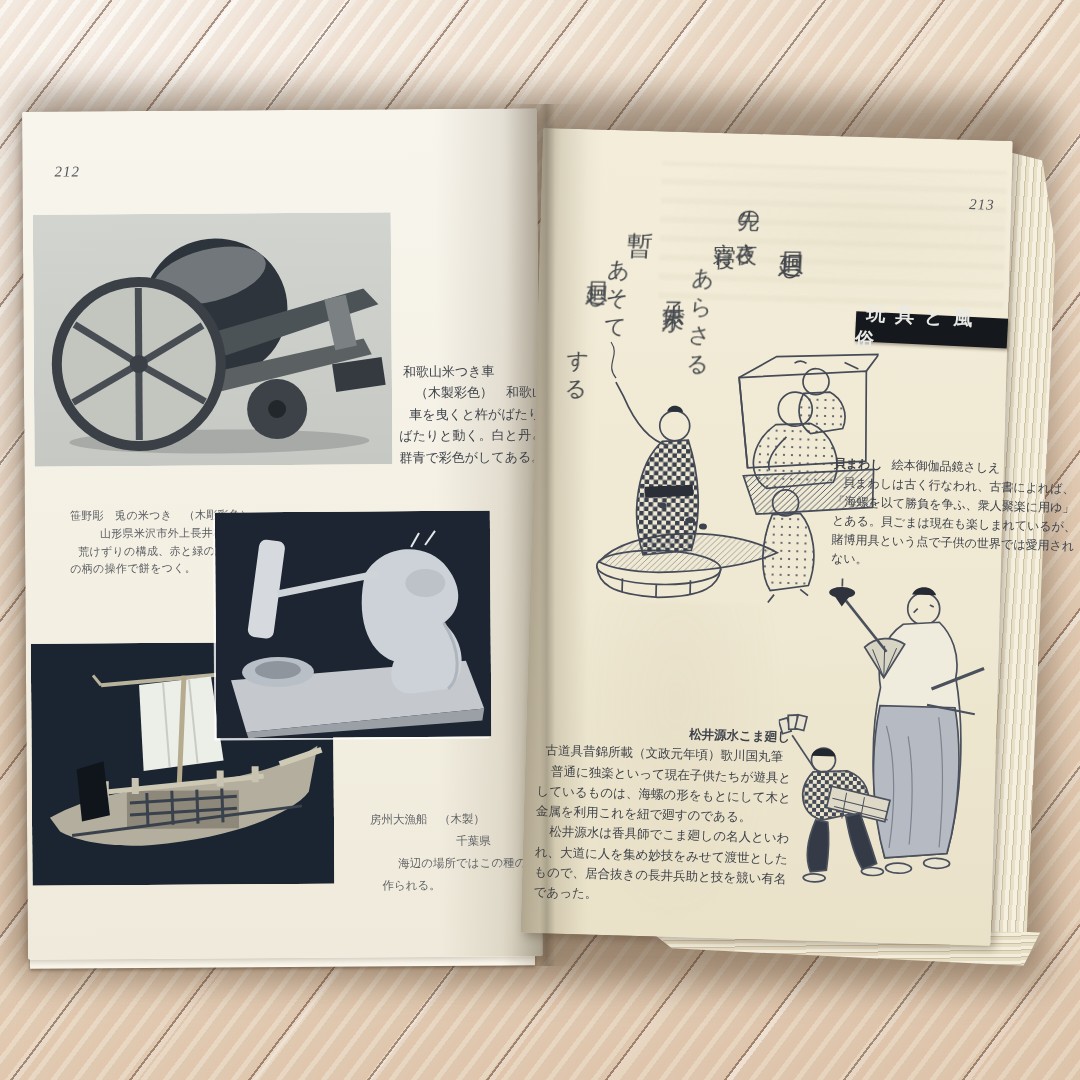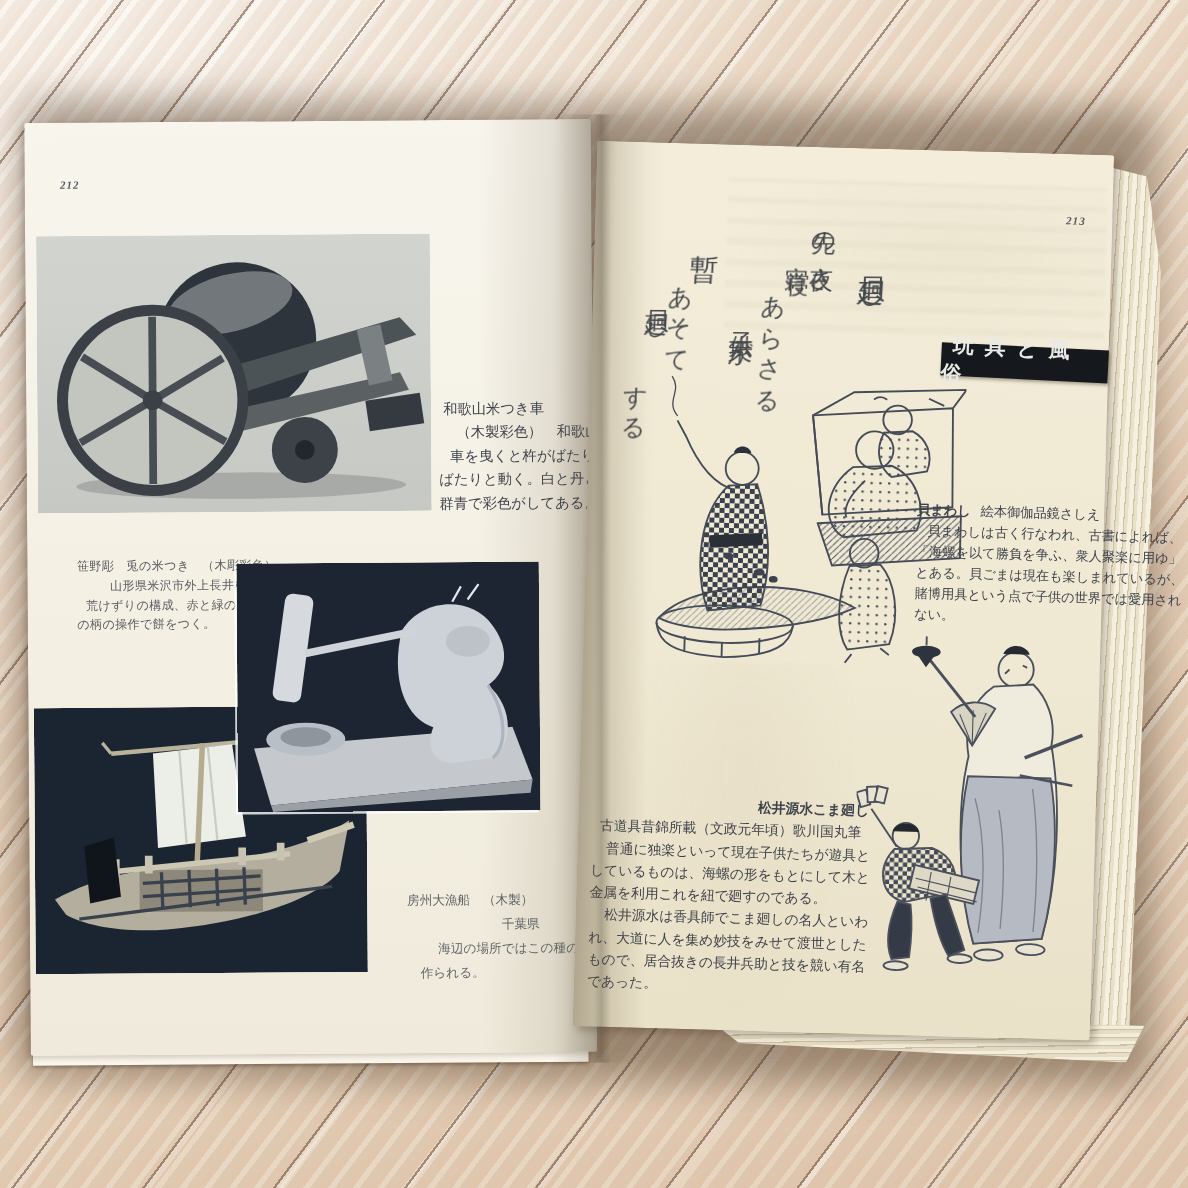--- a/index.html
+++ b/index.html
@@ -28,21 +28,21 @@
   .under-sliver{position:absolute;left:30px;top:952px;width:505px;height:15px;background:#fbf7ec;
     transform:rotate(-.4deg);box-shadow:0 2px 3px rgba(70,50,30,.4);}
   .page-stack-right{position:absolute;left:994px;top:152px;width:52px;height:792px;transform:rotate(1.8deg);
     background:repeating-linear-gradient(92deg,#f5f0e0 0 4px,#cfc3a6 4px 5px,#e8e0c8 5px 8px);
     clip-path:polygon(0 0,70% 1%,100% 12%,86% 100%,0 99%);}
   .page-stack-bottom{position:absolute;left:640px;top:928px;width:400px;height:34px;transform:rotate(1.2deg);
     background:repeating-linear-gradient(178deg,#f3eddb 0 3px,#cdc1a4 3px 4px,#e6ddc4 4px 7px);
     clip-path:polygon(0 0,100% 0,96% 100%,8% 70%);}
   .spine-shade{position:absolute;left:502px;top:104px;width:86px;height:862px;pointer-events:none;
     background:linear-gradient(90deg, rgba(0,0,0,0), rgba(90,78,56,.22) 44%, rgba(58,48,33,.32) 52%, rgba(120,108,82,.14) 62%, rgba(0,0,0,0));}
-  .pgnum{position:absolute;font-style:italic;font-size:10px;color:#565a60;letter-spacing:1px;font-weight:bold;}
+  .pgnum{position:absolute;font-style:italic;font-size:15px;color:#565a60;letter-spacing:1px;}
   .photo{position:absolute;overflow:hidden;}
   .photo svg{display:block;}
   .cap{position:absolute;color:#3f434b;}
   .ln{white-space:nowrap;}
   .b{font-weight:bold;}
   .tr{text-align:right;}
   .cap-cart{font-size:13px;line-height:1.65;}
   .cap-usagi{font-size:11px;line-height:1.62;letter-spacing:.3px;opacity:.85;}
   .cap-boat{font-size:11.5px;line-height:1.9;opacity:.8;}
   .cap-kai{font-size:12px;line-height:1.58;}

